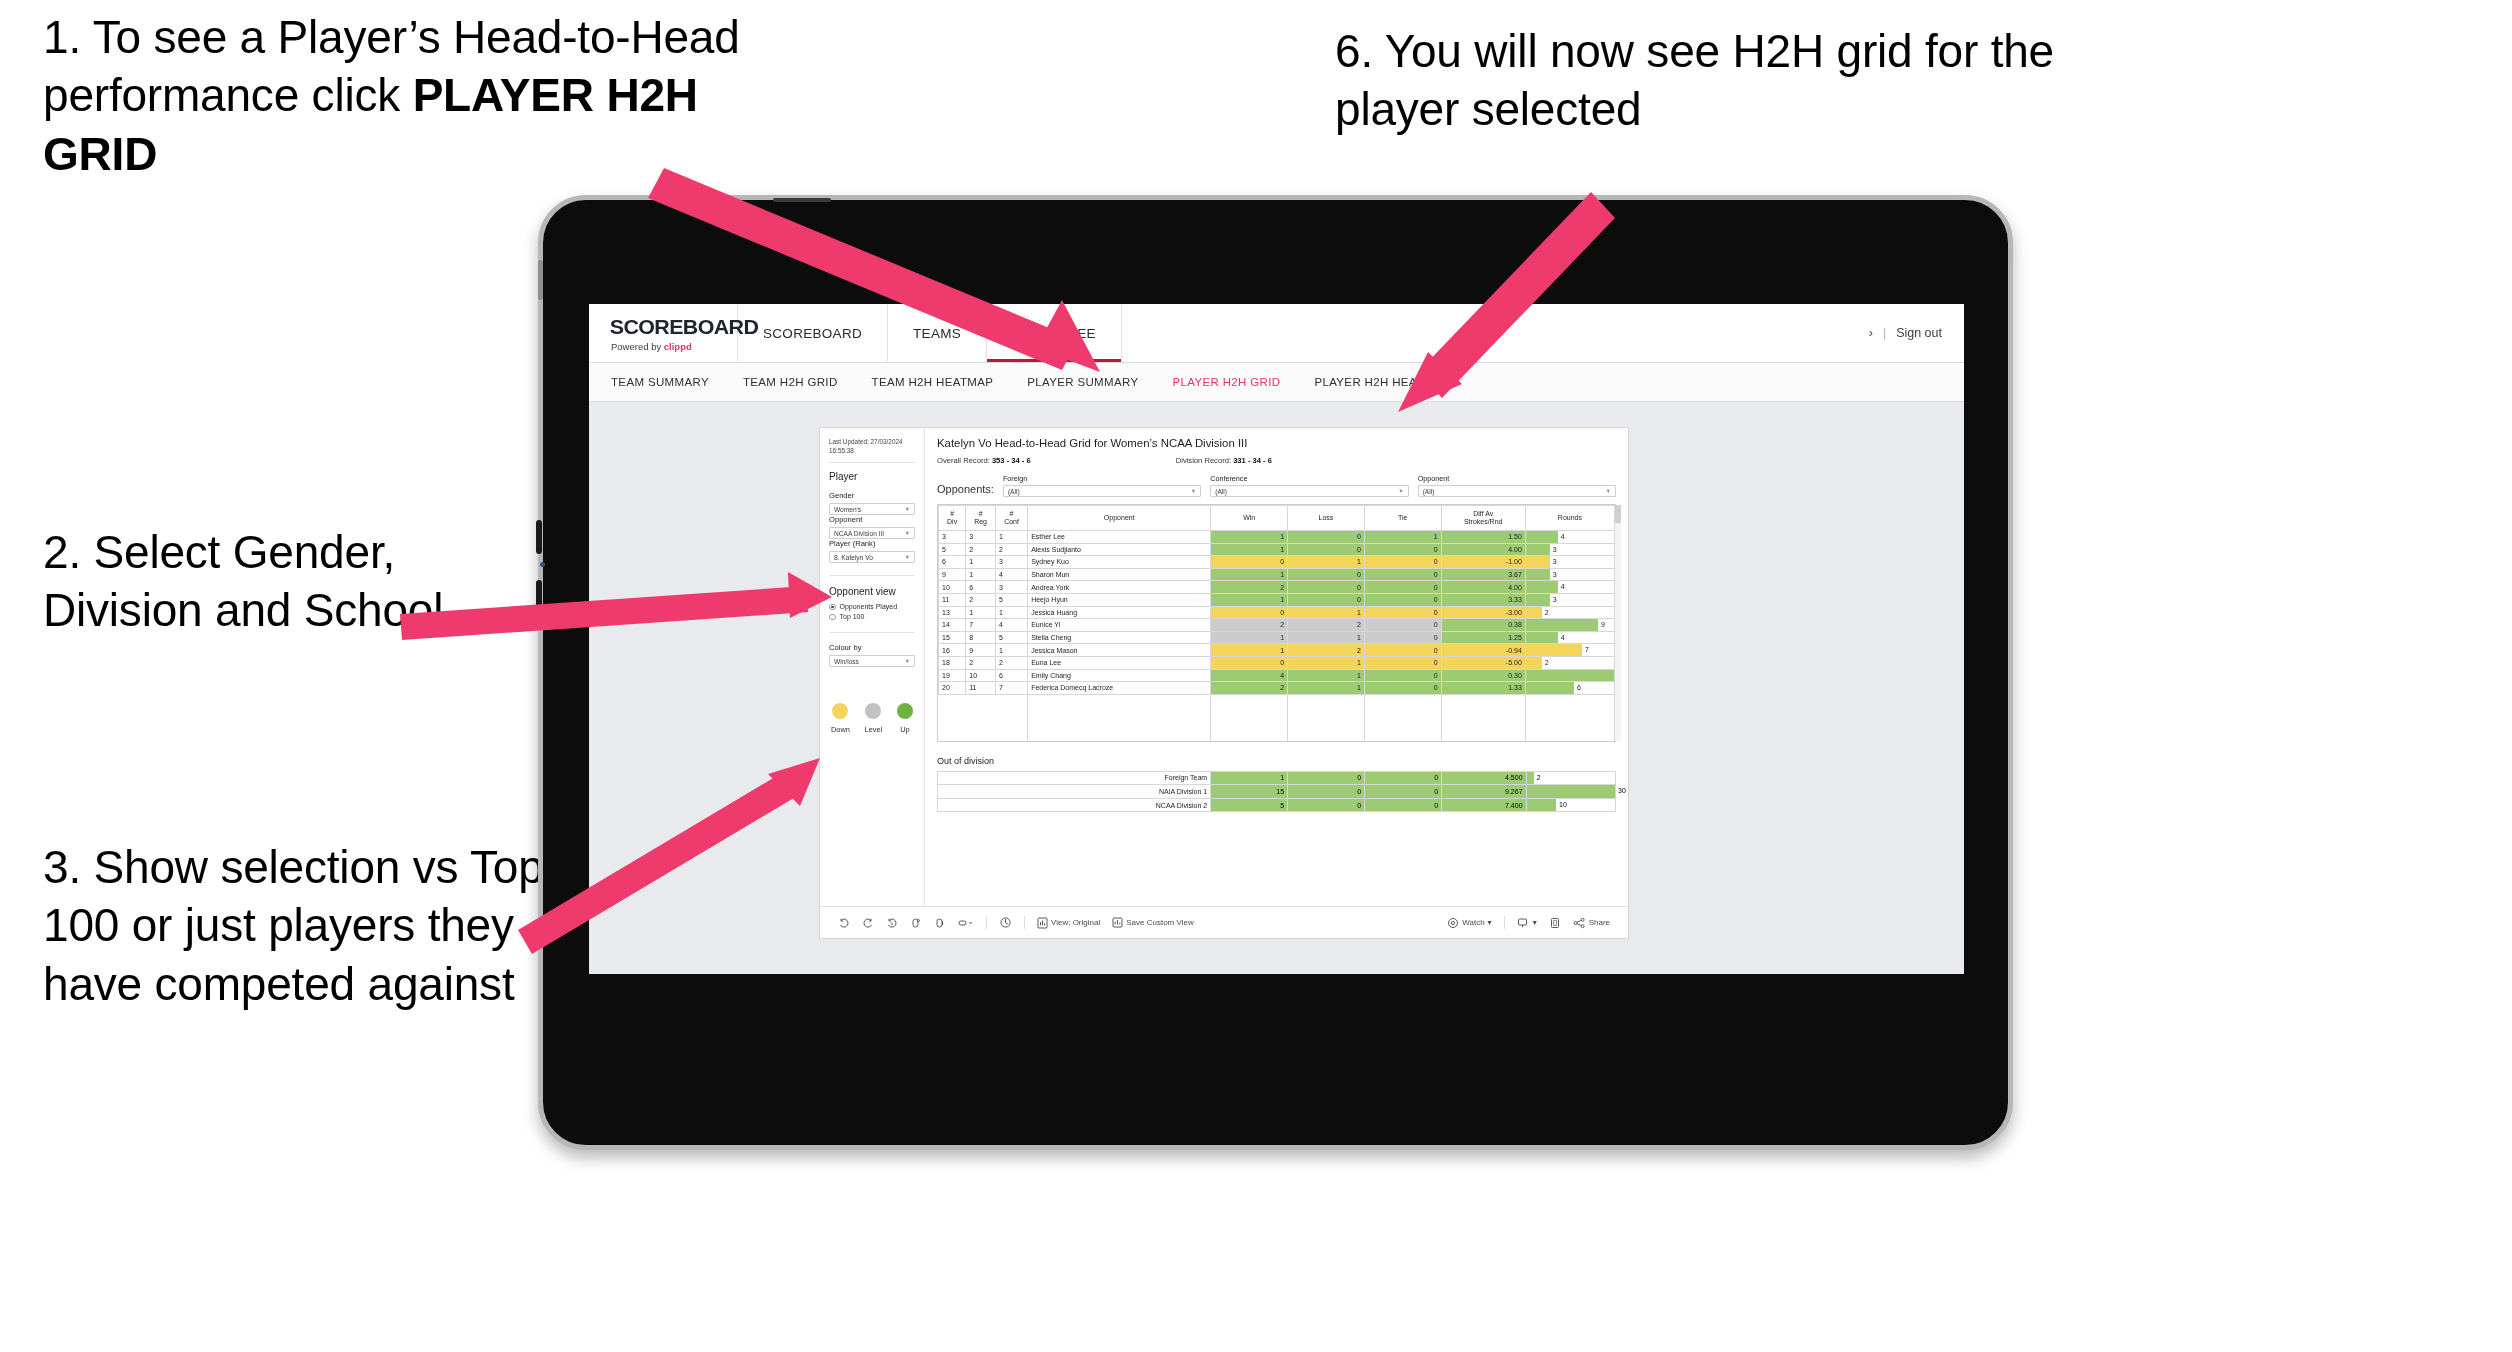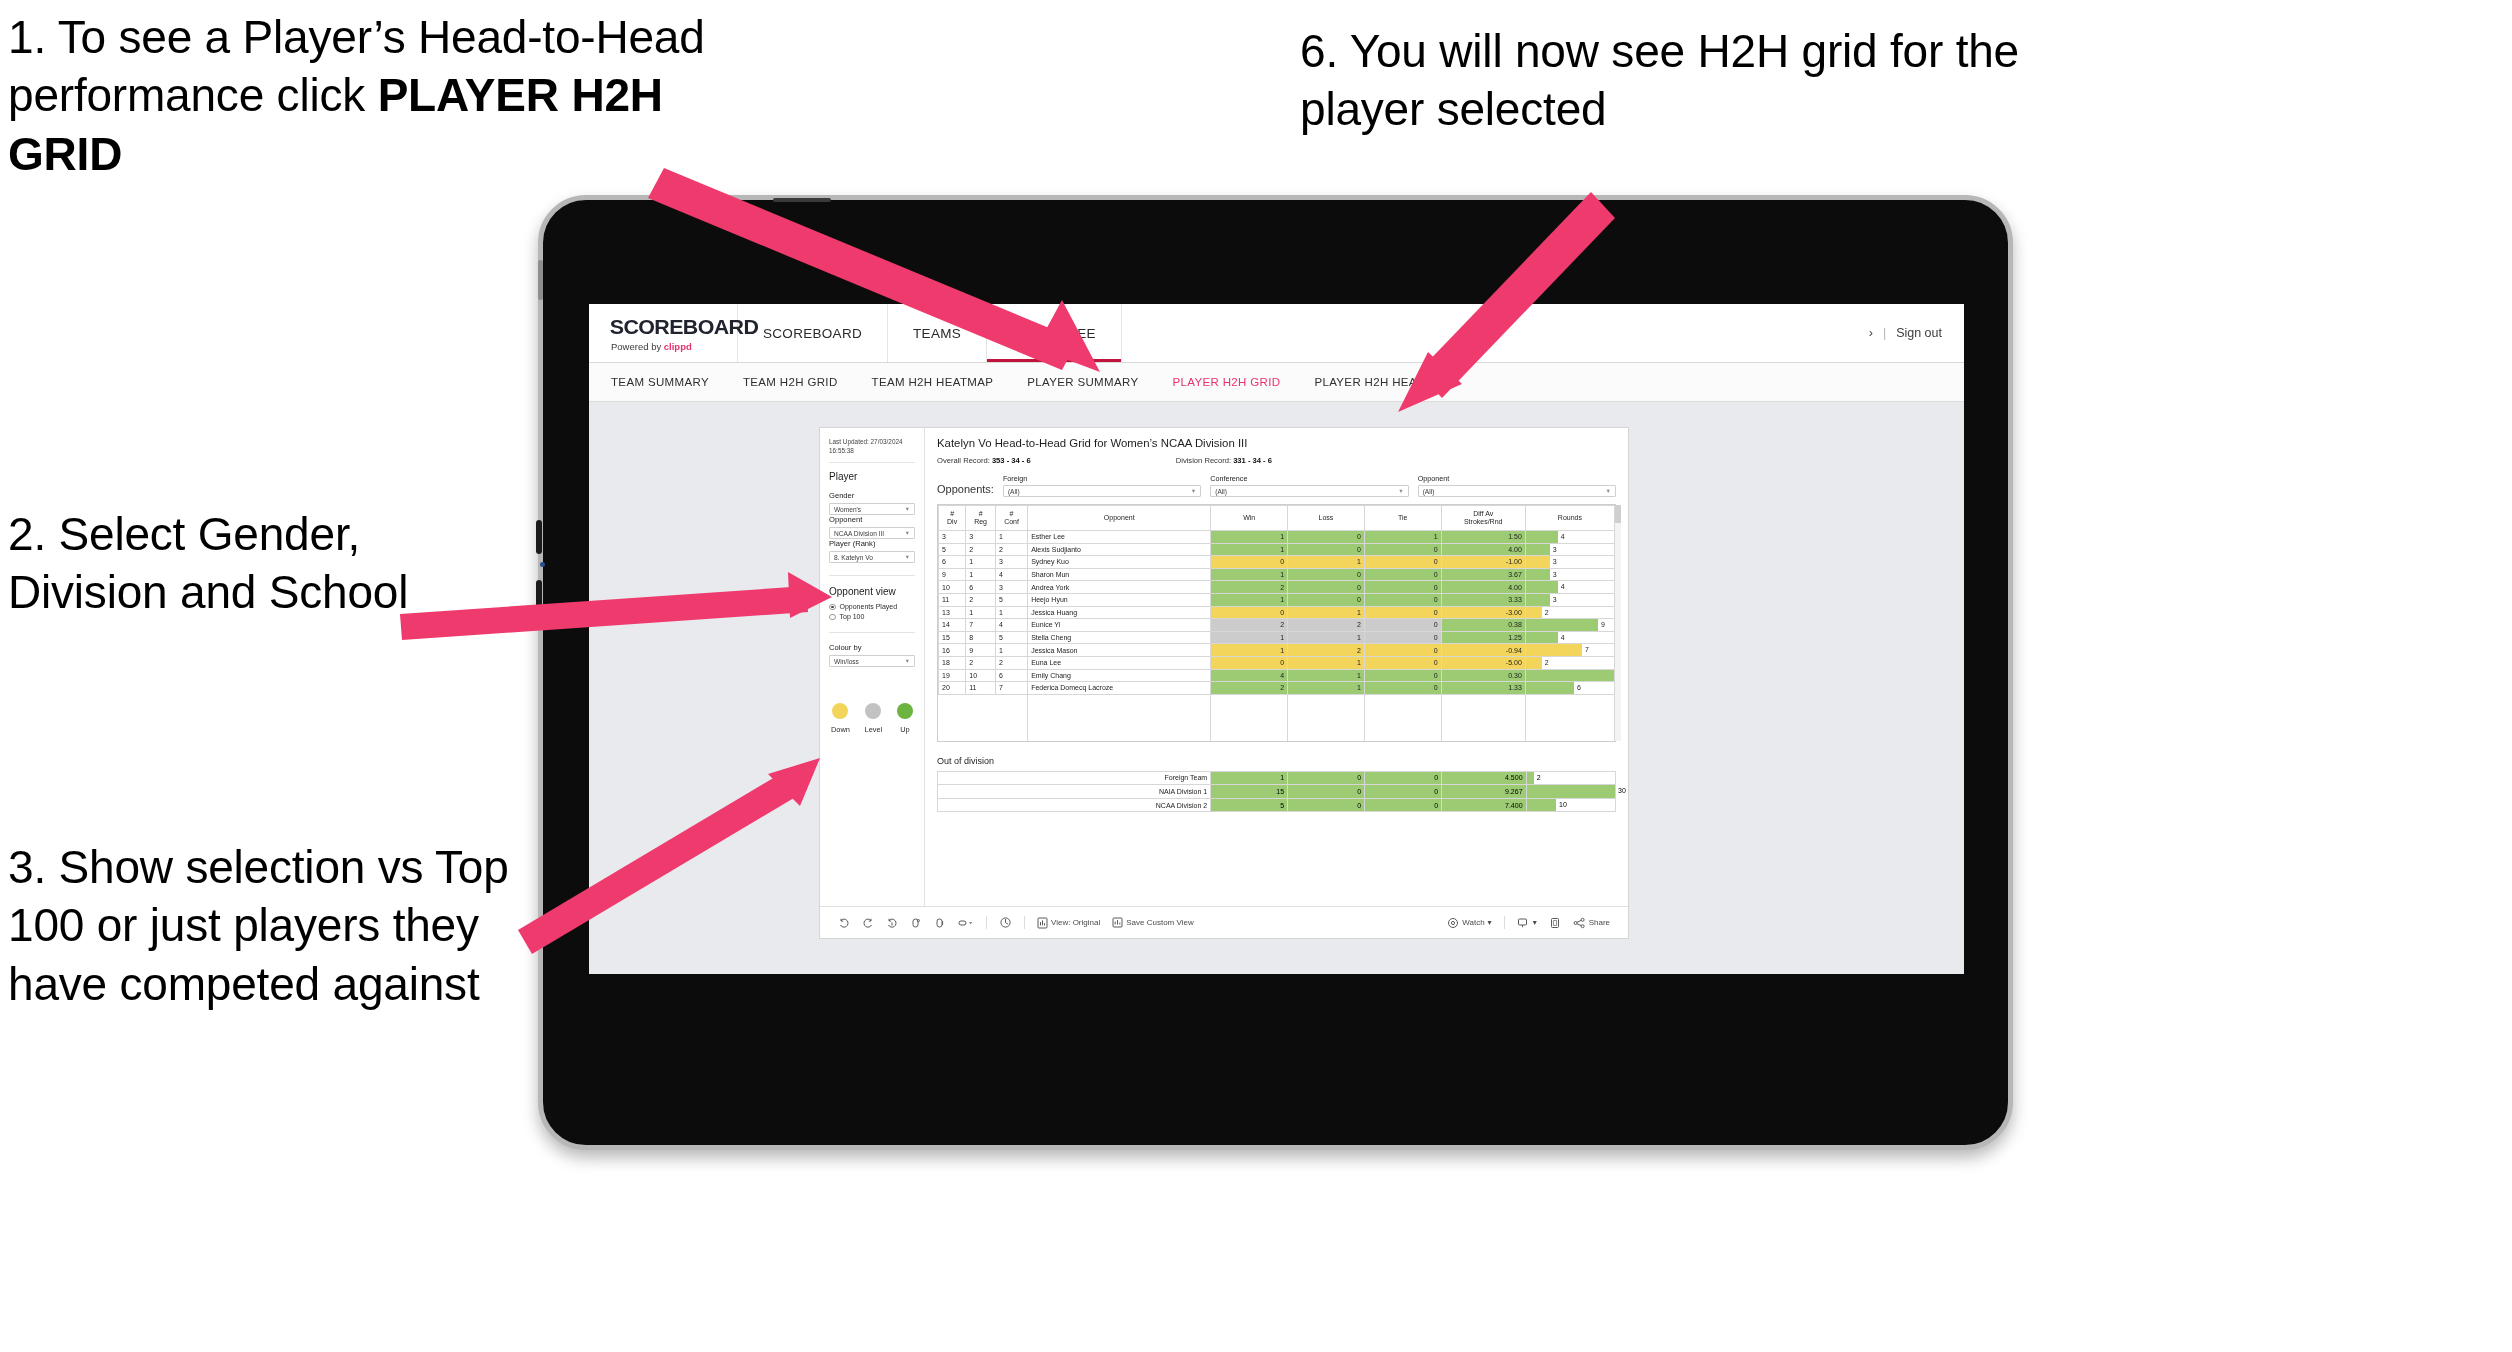--- a/index.html
+++ b/index.html
@@ -4,25 +4,25 @@
 <style>
   html,body{margin:0;padding:0;}
   body{
     width:2512px;height:1352px;background:#ffffff;
     font-family:"Liberation Sans", sans-serif;
     position:relative;overflow:hidden;
   }
   .anno{
     position:absolute;color:#000;
     font-family:"Liberation Sans", sans-serif;
-    font-size:46px;line-height:1.27;letter-spacing:-0.2px;
+    font-size:46px;line-height:1.27;letter-spacing:-0.2px;margin-left:35px;
   }
   .anno b{font-weight:bold;}
   #anno-1{left:8px;top:8px;width:740px;}
-  #anno-2{left:8px;top:505px;width:520px;}
+  #anno-2{left:8px;top:523px;width:520px;}
   #anno-3{left:8px;top:838px;width:540px;}
   #anno-4{left:1300px;top:22px;width:800px;}
 
   
   #device{
     position:absolute;left:538px;top:195px;width:1475px;height:955px;
     background:#0c0c0c;border-radius:48px;
     border:5px solid #b7b7b7;
     box-sizing:border-box;
     box-shadow:0 8px 16px rgba(0,0,0,.28);

